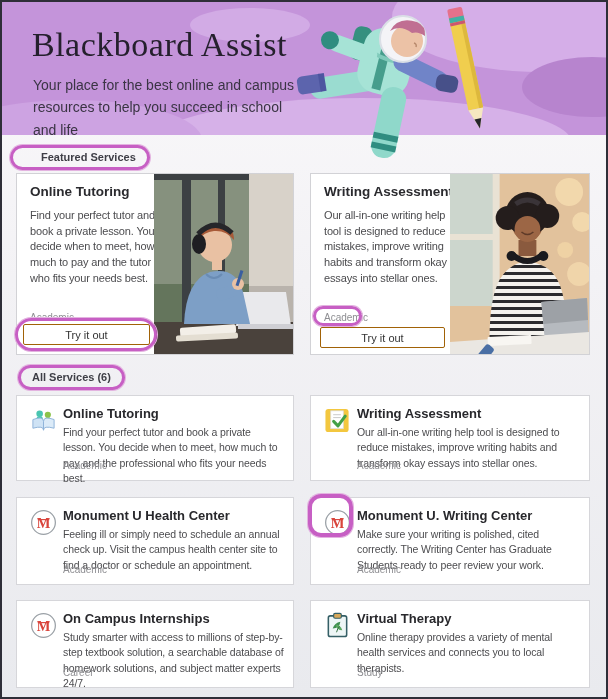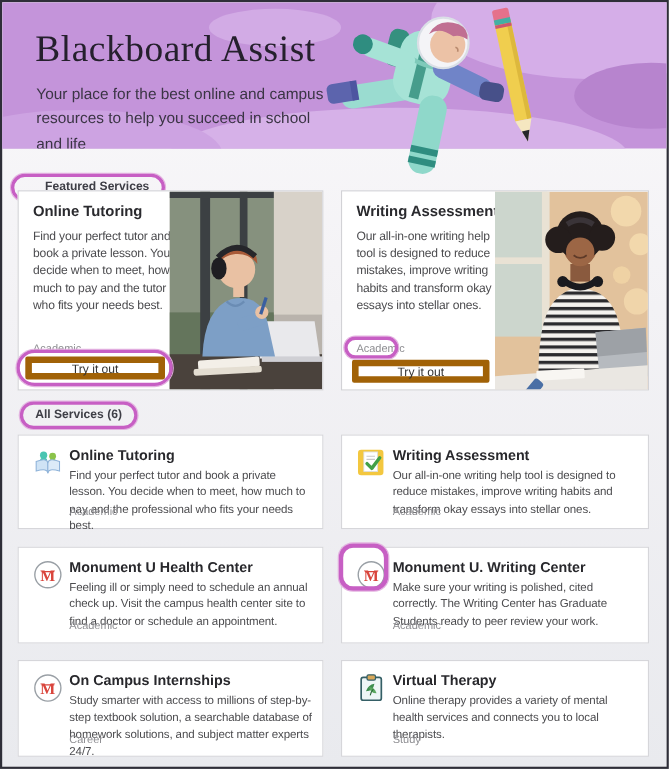--- a/index.html
+++ b/index.html
@@ -36,41 +36,41 @@
   .astronaut { position:absolute; left:288px; top:0; width:205px; height:160px; z-index:5; }
 
   
   .pill {
     position:absolute; display:inline-block;
     border:3px solid #c75fc4; border-radius:16px;
     padding:3px 11px 4px; background:transparent;
     font-size:11px; font-weight:bold; color:#3e3e46;
     box-shadow:0 0 0 1px #e3b3e0;
   }
-  .pill-featured { left:8px;  top:156px;padding-left:28px; }
+  .pill-featured { left:8px;  top:143px;padding-left:28px; }
   .pill-all      { left:16px;  top:363px; }
 
   .ring {
     position:absolute; border:3.5px solid #c75fc4; border-radius:17px;
     box-shadow:0 0 0 1px #e3b3e0; pointer-events:none; z-index:6;
   }
 
   
   .fcard {
     position:absolute; top:171px; height:182px; background:#fff;
     border:1px solid #d2d2d6; overflow:visible;
   }
   .fcard1 { left:14px;  width:278px; }
   .fcard2 { left:308px; width:280px; }
   .fcard .ftitle { position:absolute; left:13px; top:10px; font-size:13.5px; font-weight:bold; color:#2a2a2e; }
   .fcard .fdesc  { position:absolute; left:13px; top:34px; width:132px; font-size:11px; line-height:1.43; letter-spacing:-0.15px; color:#4c4c4f; }
   .fcard .fcat   { position:absolute; left:13px; top:138px; font-size:10px; color:#8e8e92; }
   .fbtn {
     position:absolute; height:21px; background:#fff;
-    border:6px solid #a16207; border-radius:2px;
+    border:1px solid #a16207; border-radius:2px;
     font-size:11px; color:#333; font-family:"Liberation Sans",sans-serif;
     cursor:pointer;
   }
   .fcard1 .fbtn { left:6px; top:150px; width:127px; }
   .fcard2 .fbtn { left:9px; top:153px; width:125px; }
   .photo { position:absolute; top:0; right:0; bottom:0; width:139px; overflow:hidden; }
   .photo svg { display:block; width:100%; height:100%; }
 
   .ring-btn  { left:-2px; top:144px; width:142px; height:33px; }
   .ring-cat  { left:2px;  top:132px; width:49px;  height:20px; border-width:3px; border-radius:11px; }

